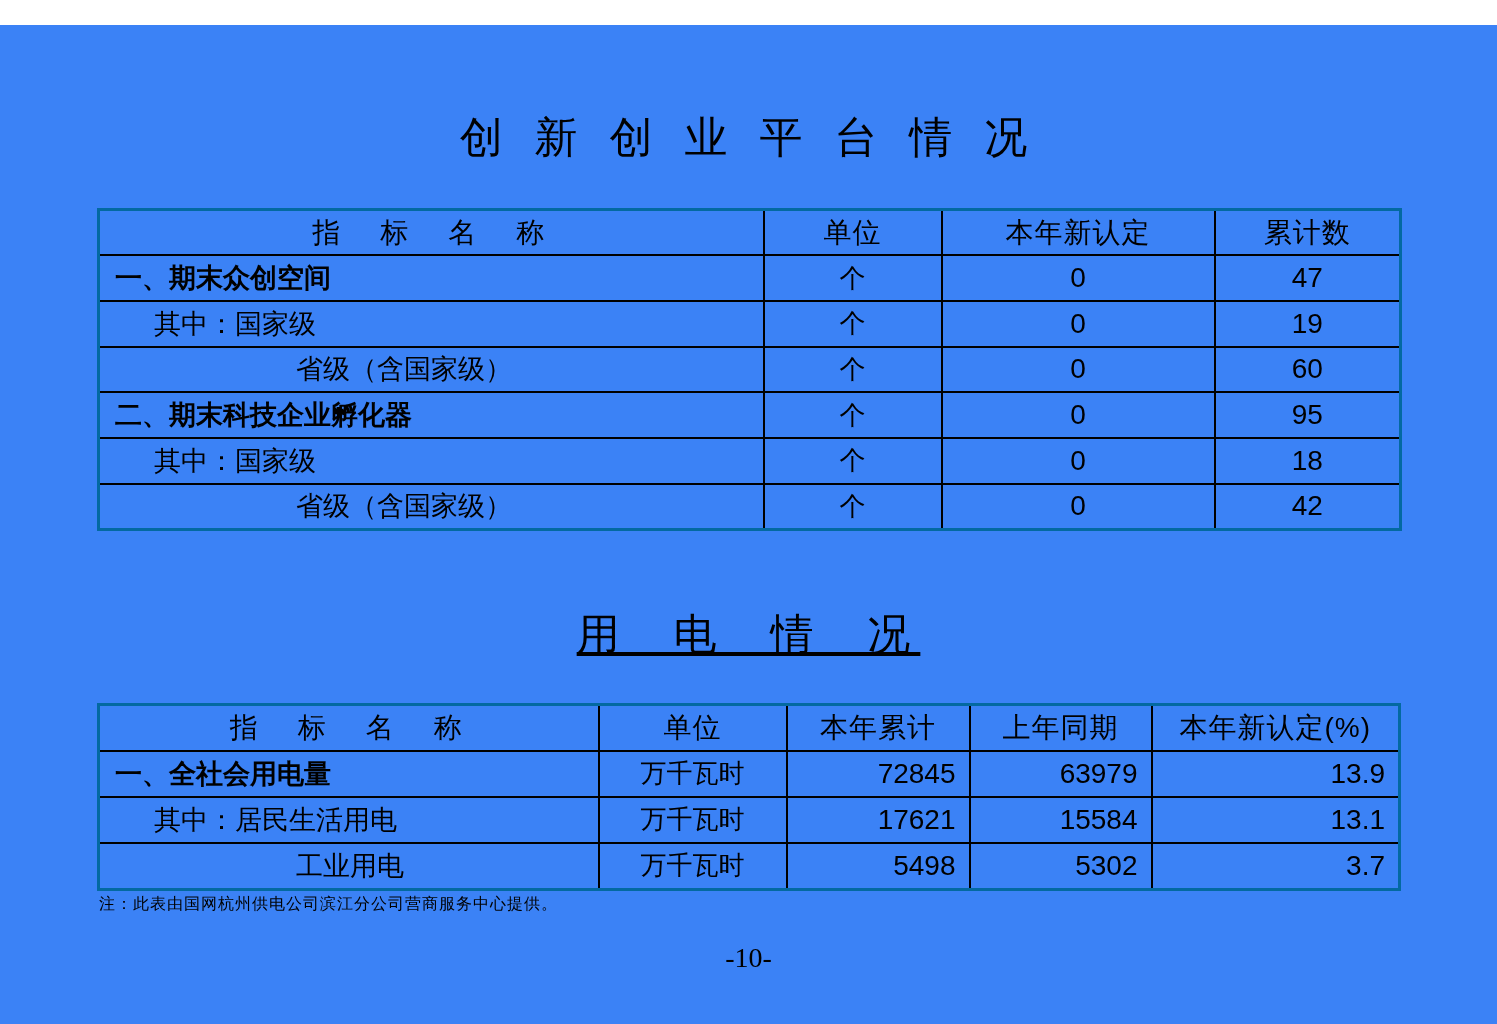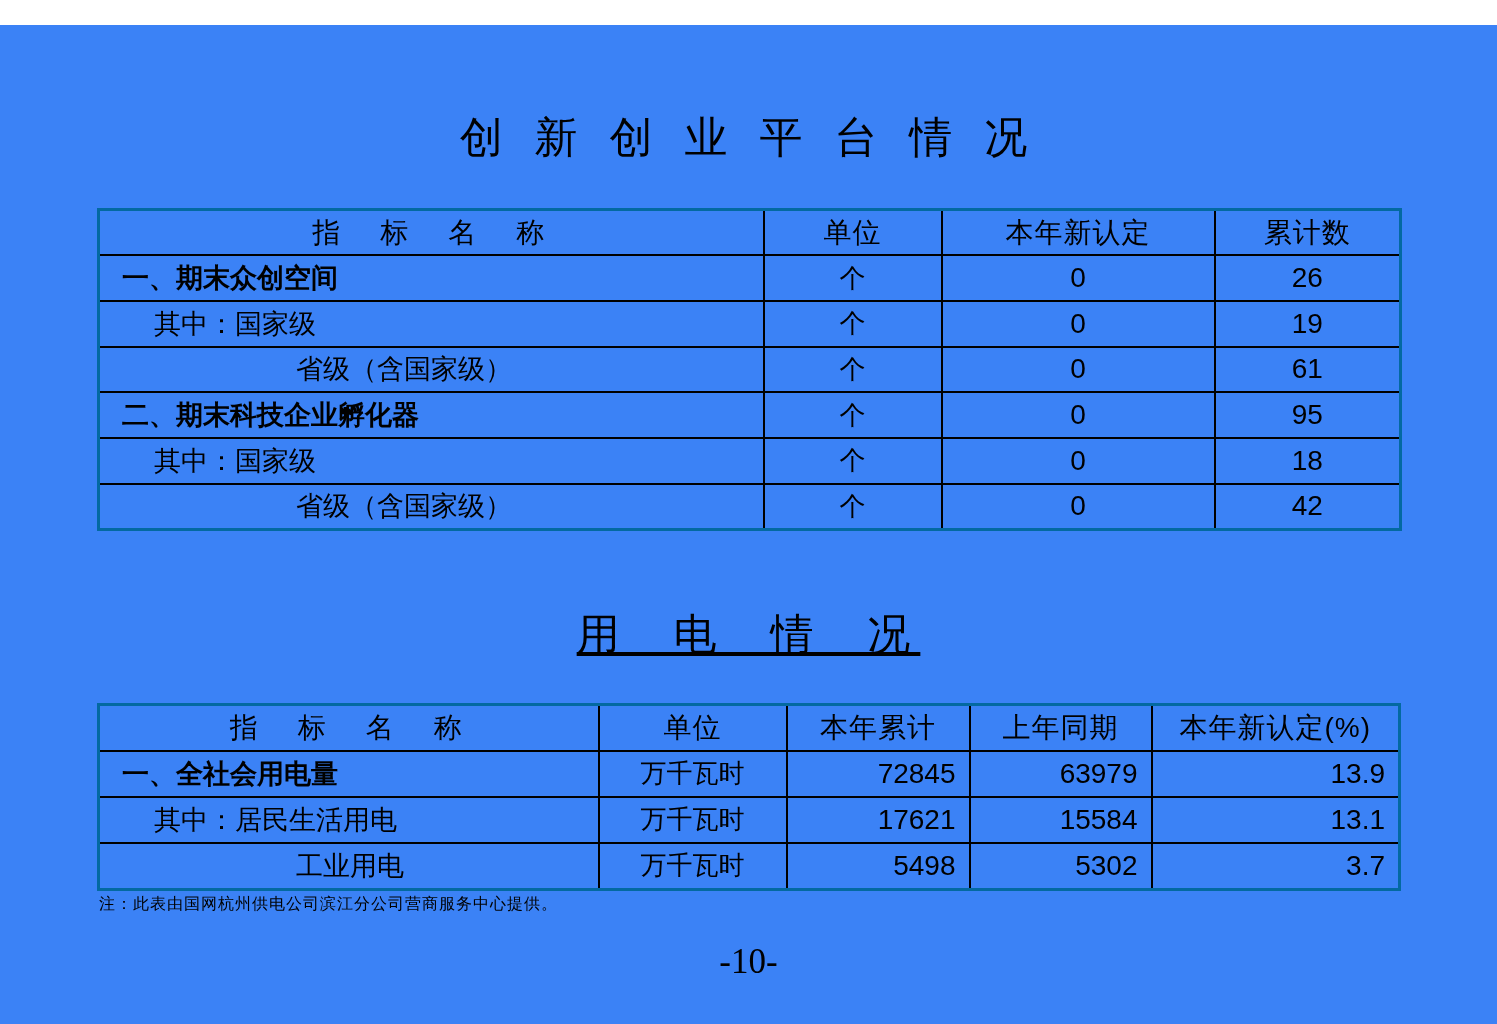--- a/index.html
+++ b/index.html
@@ -65,41 +65,41 @@
     font-size: 26px;
     text-align: center;
   }
   td.num {
     font-family: "Liberation Sans", sans-serif;
     font-size: 28px;
     text-align: center;
   }
   .tbl2 td.num { text-align: right; padding-right: 13px; border-radius: 8px; }
 
-  .ind0 { padding-left: 22px; }
+  .ind0 { padding-left: 15px; }
   .ind1 { padding-left: 54px; }
   .ind2 { padding-left: 196px; border-radius: 17px; }
   .bold { font-weight: bold; }
 
   .note {
     position: absolute;
     left: 99px;
     top: 869px;
     font-family: "Liberation Serif", serif;
     font-size: 16px;
     letter-spacing: 1px;
   }
   .pagenum {
     position: absolute;
     left: 0;
     top: 917px;
     width: 100%;
     text-align: center;
     font-family: "Liberation Serif", serif;
-    font-size: 35px;
+    font-size: 28px;
   }
 </style>
 </head>
 <body>
 
 <div class="page">
 
   <div class="title title1">创 新 创 业 平 台 情 况</div>
 
   <table class="tbl tbl1">
@@ -113,33 +113,33 @@
         <tr>
       <th class="hd hd-name">指　标　名　称</th>
       <th class="hd">单位</th>
       <th class="hd">本年新认定</th>
       <th class="hd">累计数</th>
     </tr>
     <tr>
       <td class="label ind0 bold">一、期末众创空间</td>
       <td class="unit">个</td>
       <td class="num">0</td>
-      <td class="num">26</td>
+      <td class="num">47</td>
     </tr>
     <tr>
       <td class="label ind1">其中：国家级</td>
       <td class="unit">个</td>
       <td class="num">0</td>
       <td class="num">19</td>
     </tr>
     <tr>
       <td class="label ind2">省级（含国家级）</td>
       <td class="unit">个</td>
       <td class="num">0</td>
-      <td class="num">61</td>
+      <td class="num">60</td>
     </tr>
     <tr>
       <td class="label ind0 bold">二、期末科技企业孵化器</td>
       <td class="unit">个</td>
       <td class="num">0</td>
       <td class="num">95</td>
     </tr>
     <tr>
       <td class="label ind1">其中：国家级</td>
       <td class="unit">个</td>

